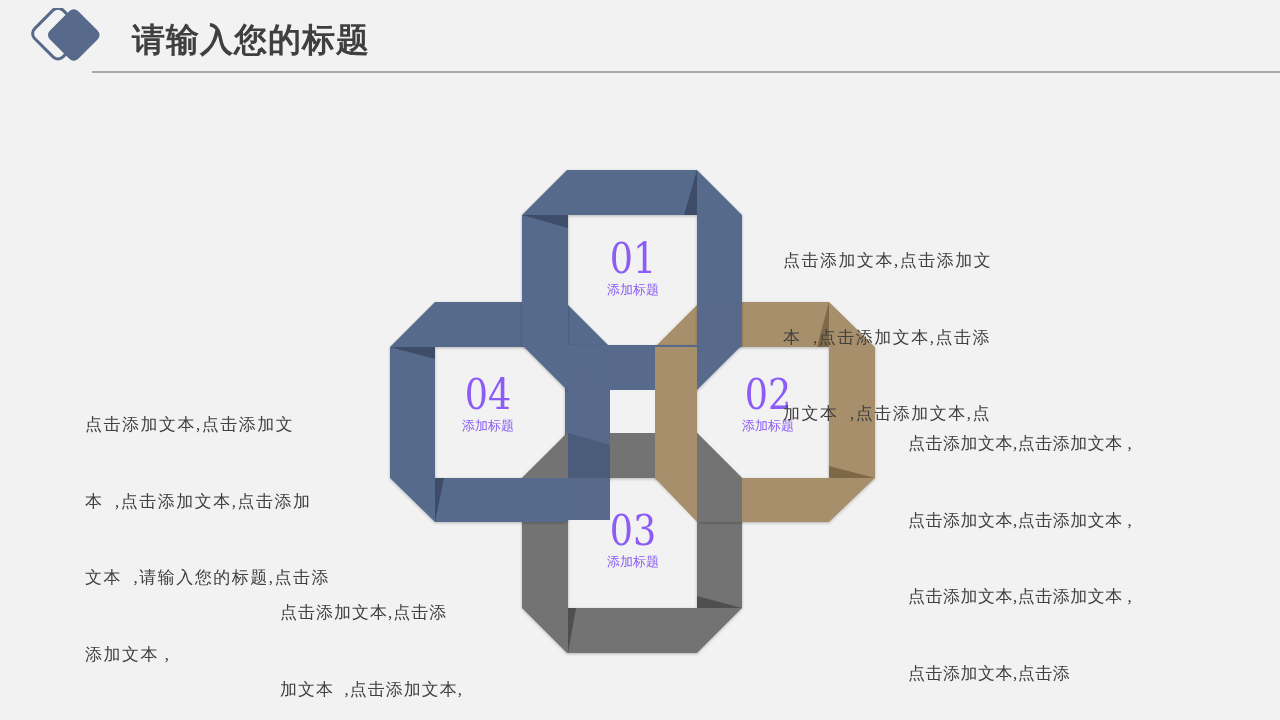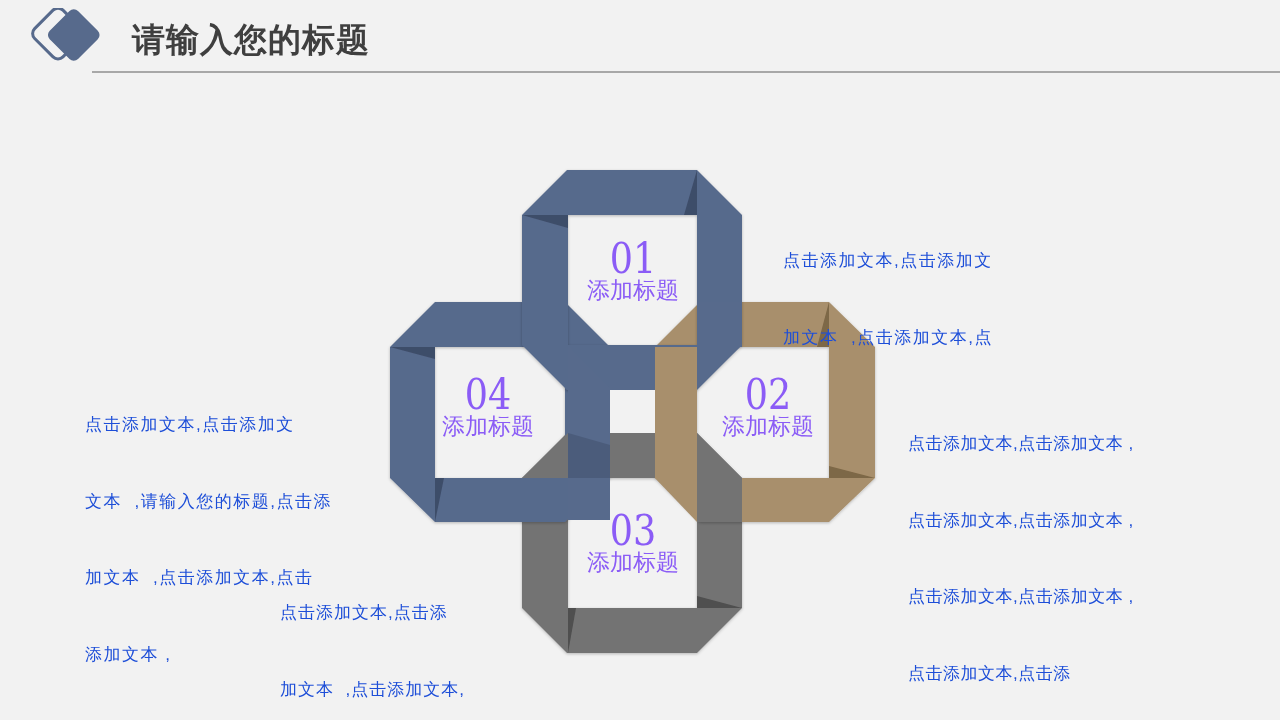--- a/index.html
+++ b/index.html
@@ -3,22 +3,22 @@
 <meta charset="utf-8">
 <style>
   html, body { margin:0; padding:0; }
   body { width:1280px; height:720px; background:#f2f2f2; position:relative; overflow:hidden; font-family:"DejaVu Serif", serif; }
   .header-rule { position:absolute; left:92px; top:71px; width:1188px; height:2px; background:#a8a8a8; }
   .logo { position:absolute; left:26px; top:8px; width:84px; height:68px; }
   .page-title { position:absolute; left:132px; top:18px; font-family:Liberation Mono, monospace; font-weight:bold; font-size:33px; color:#3f3f3f; letter-spacing:1px;text-align:center; }
   .diagram { position:absolute; left:0; top:0; width:1280px; height:720px; }
   .label { position:absolute; text-align:center; color:#8b5cf6; width:140px; }
   .label .num { font-family:"DejaVu Serif", serif; font-size:43px; line-height:44px; transform:scaleX(0.85); display:block; }
-  .label .sub { font-family:Liberation Sans, sans-serif; font-size:23px; line-height:20px; display:block; }
-  .para { position:absolute; font-family:Liberation Sans, sans-serif; font-size:17px; line-height:25.5px; color:#1d4ed8; letter-spacing:1.5px; white-space:pre; }
+  .label .sub { font-family:Liberation Serif, serif; font-size:13px; line-height:20px; display:block; }
+  .para { position:absolute; font-family:Liberation Serif, serif; font-size:17px; line-height:25.5px; color:#404040; letter-spacing:1.5px; white-space:pre; }
 </style>
 </head>
 <body>
 
 <div>
   <svg class="logo" viewBox="0 0 84 68">
     <rect x="12" y="6" width="40" height="40" rx="7" transform="rotate(45 32 34) translate(-6 2)" fill="none" stroke="#576a8c" stroke-width="3"></rect>
     <rect x="28" y="10" width="40" height="40" rx="6" transform="rotate(45 52 34) translate(-4 2)" fill="#576a8c"></rect>
   </svg>
   <div class="page-title">请输入您的标题</div>
@@ -98,32 +98,33 @@
   <span class="num">03</span>
   <span class="sub">添加标题</span>
 </div>
 <div class="label" style="left:418px; top:372px;">
   <span class="num">04</span>
   <span class="sub">添加标题</span>
 </div>
 
 <div class="para" style="left:783px; top:197px;">
   <div>点击添加文本,点击添加文</div>
+  <div>本  ,点击添加文本,点击添</div>
   <div>加文本  ,点击添加文本,点</div>
 </div>
 <div class="para" style="left:908px; top:380px; letter-spacing:0.5px;">
   <div>点击添加文本,点击添加文本 ,</div>
   <div>点击添加文本,点击添加文本 ,</div>
   <div>点击添加文本,点击添加文本 ,</div>
   <div>点击添加文本,点击添</div>
 </div>
 <div class="para" style="left:280px; top:549px; letter-spacing:1px;">
   <div>点击添加文本,点击添</div>
   <div>加文本  ,点击添加文本,</div>
   
   
 </div>
 <div class="para" style="left:85px; top:361px;">
   <div>点击添加文本,点击添加文</div>
+  <div>本  ,点击添加文本,点击添加</div>
   <div>文本  ,请输入您的标题,点击添</div>
-  <div>加文本  ,点击添加文本,点击</div>
   <div>添加文本 ,</div>
 </div>
 
 </body></html>

